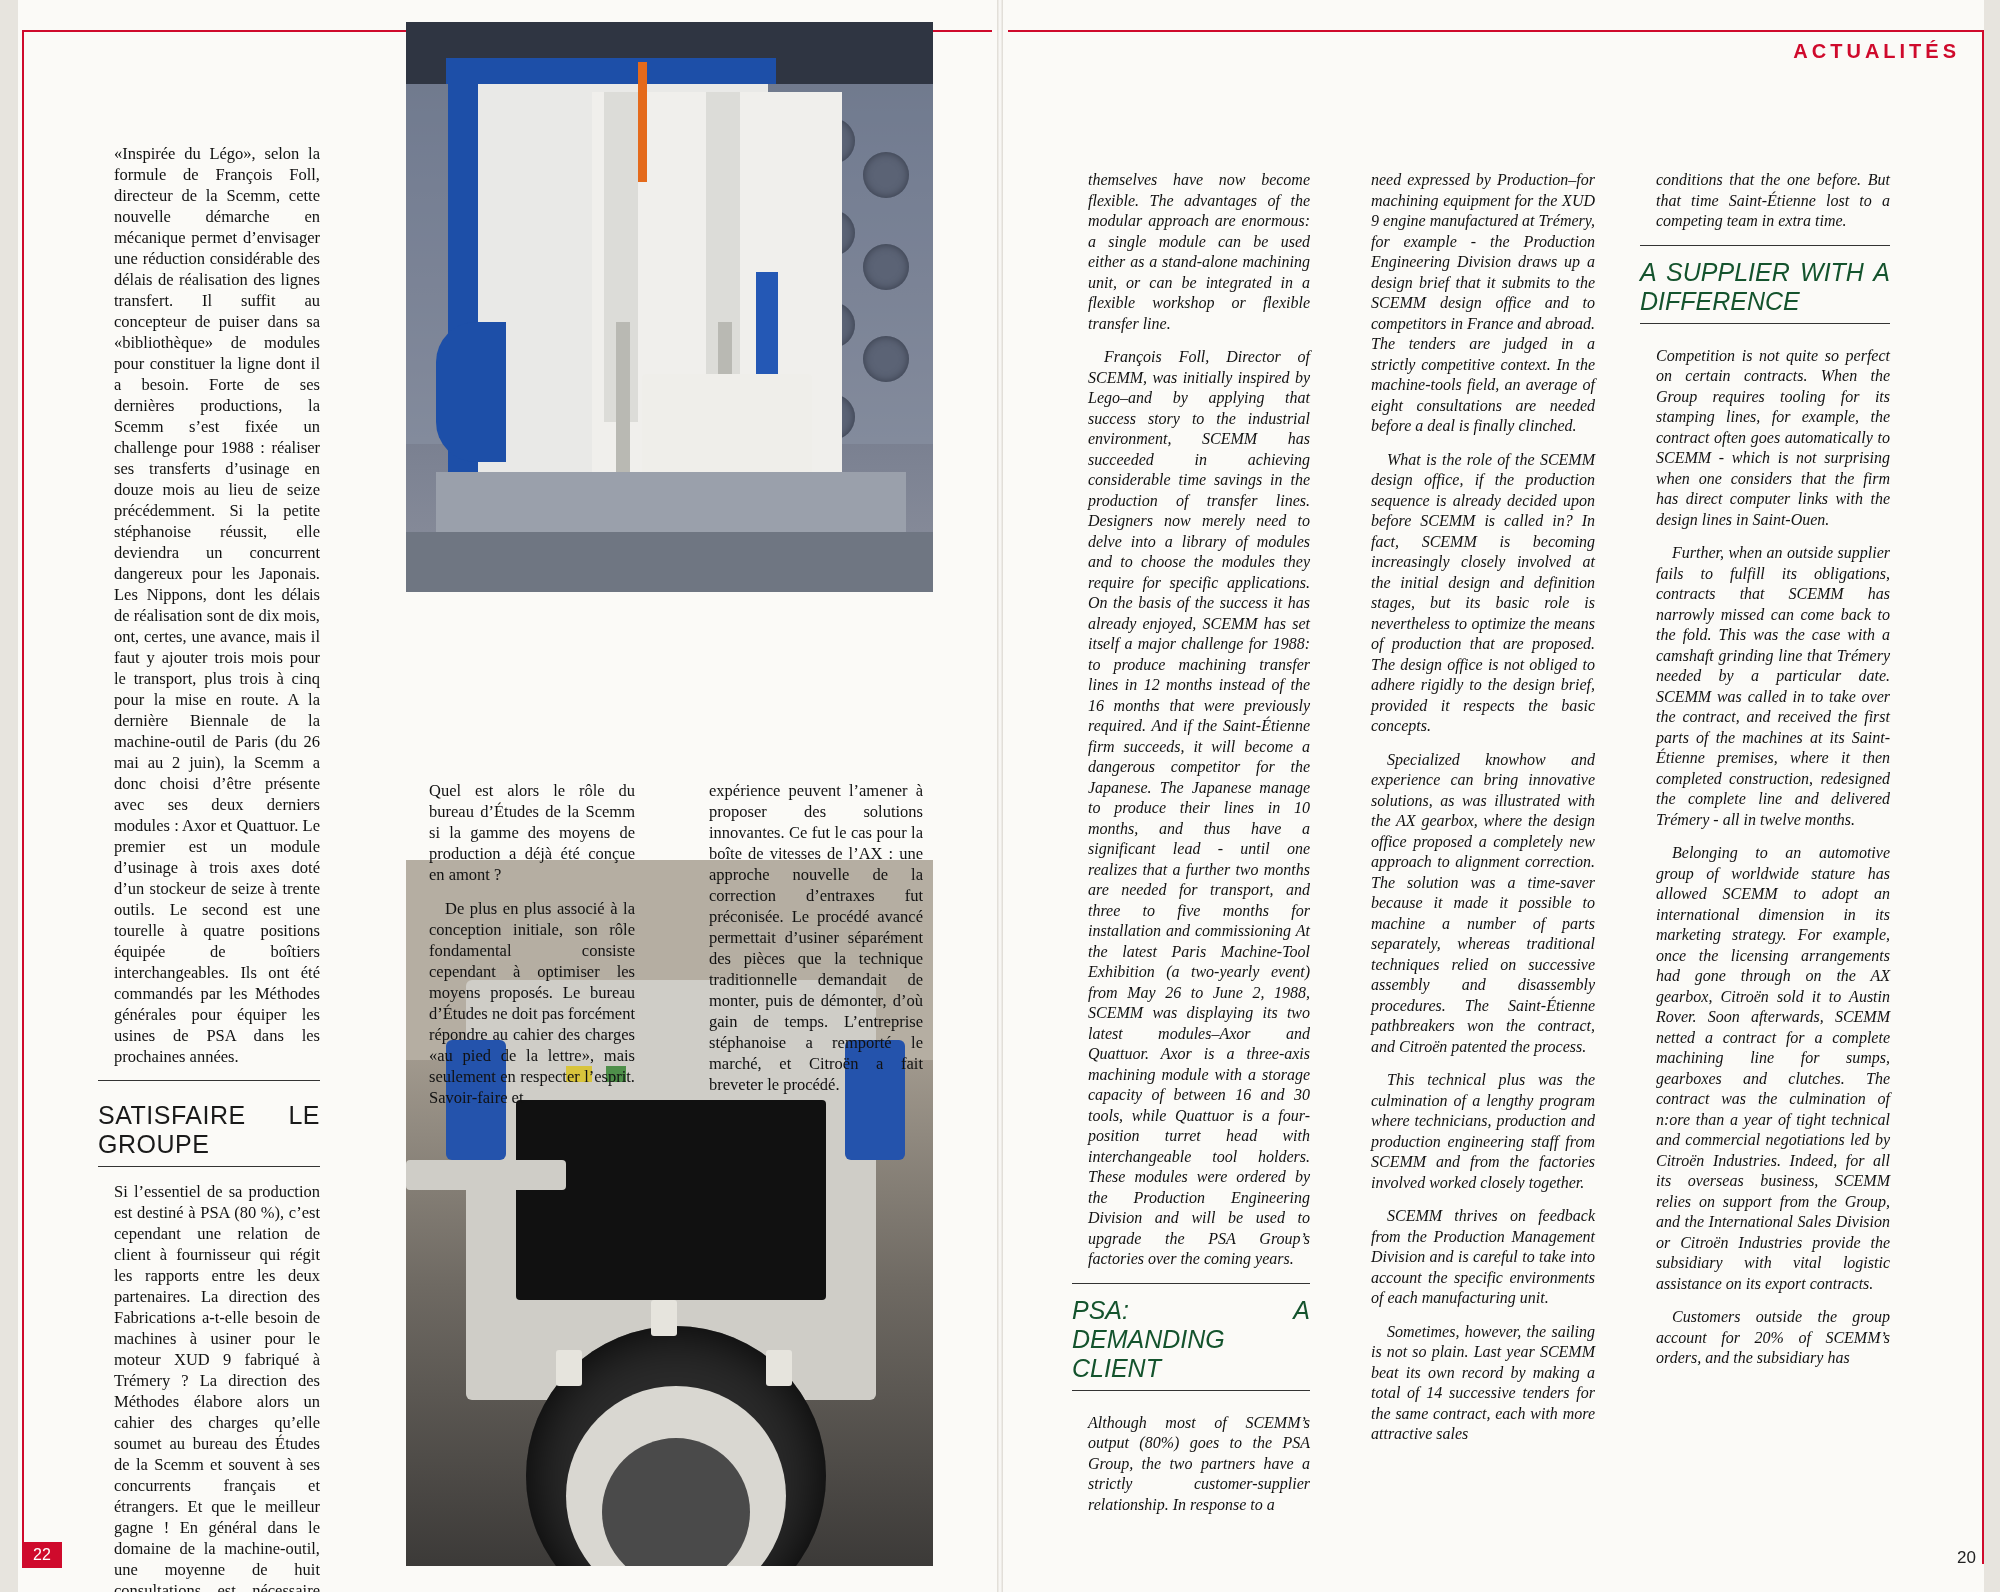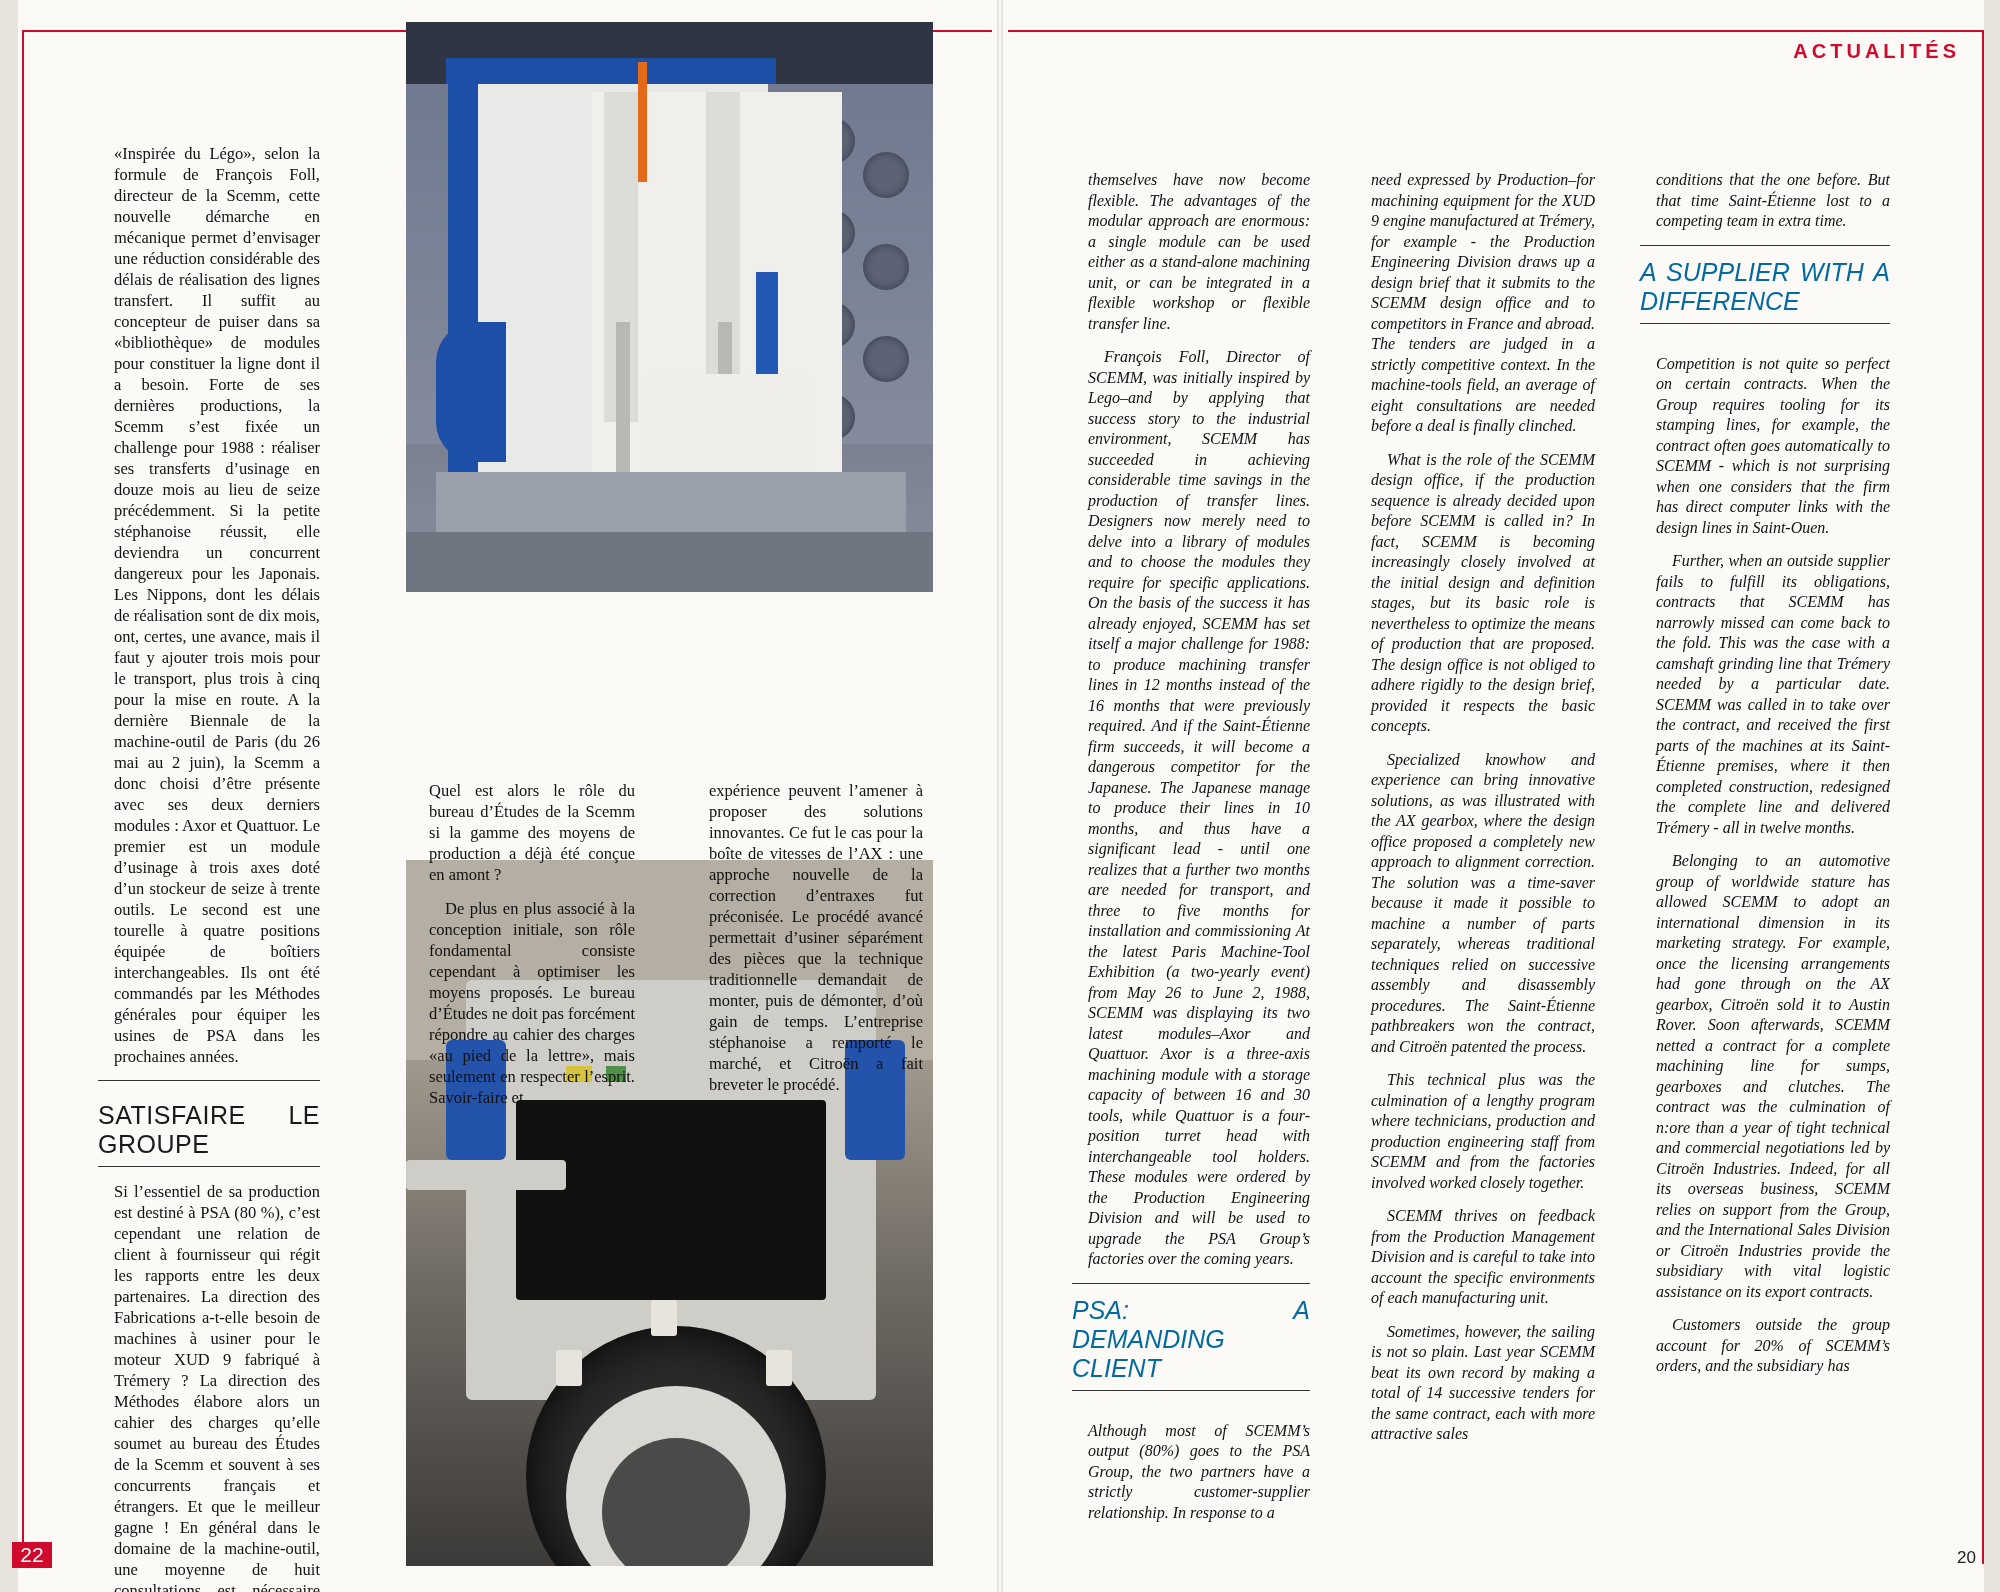--- a/index.html
+++ b/index.html
@@ -18,43 +18,43 @@
   
   .rule-top-left{position:absolute;left:22px;top:30px;width:970px;height:2px;background:#cf0a2c;}
   .rule-top-right{position:absolute;left:1008px;top:30px;width:976px;height:2px;background:#cf0a2c;}
   .rule-side-left{position:absolute;left:22px;top:30px;width:2px;height:1534px;background:#cf0a2c;}
   .rule-side-right{position:absolute;left:1982px;top:30px;width:2px;height:1534px;background:#cf0a2c;}
 
   .kicker{position:absolute;right:40px;top:40px;font-family:"Liberation Sans",sans-serif;font-size:20px;
           letter-spacing:4px;font-weight:bold;color:#cf0a2c;}
 
   
-  .folio-left{position:absolute;left:12px;bottom:24px;width:40px;height:26px;background:#cf0a2c;color:#fff;
-              font-family:"Liberation Sans",sans-serif;font-size:21px;display:flex;align-items:center;justify-content:center;}
+  .folio-left{position:absolute;left:22px;bottom:24px;width:40px;height:26px;background:#cf0a2c;color:#fff;
+              font-family:"Liberation Sans",sans-serif;font-size:16px;display:flex;align-items:center;justify-content:center;}
   .folio-right{position:absolute;right:24px;bottom:24px;font-family:"Liberation Sans",sans-serif;font-size:17px;color:#222;}
 
   
   .col{position:absolute;text-align:justify;color:#111;}
   .col p{margin:0 0 13px 16px;text-indent:16px;}
   .col p.first{text-indent:0;}
 
   .c-fr{font-size:16.5px;line-height:21px;font-family:"Liberation Serif",serif;}
   .c-en{font-size:16px;line-height:20.5px;font-style:italic;font-family:"Liberation Serif",serif;}
 
   
   #col-l1{left:98px;top:143px;width:222px;}
   #col-l2{left:413px;top:780px;width:222px;}
   #col-l3{left:693px;top:780px;width:230px;}
 
   
   .head{font-family:"Liberation Sans",sans-serif;font-style:normal;font-size:25px;line-height:29px;color:#1a1a1a;
         letter-spacing:.5px;padding-bottom:7px;border-bottom:1.5px solid #333;margin-bottom:14px;}
   .head.top-rule{border-top:1.5px solid #333;padding-top:20px;}
-  .head-en{font-family:"Liberation Sans",sans-serif;font-style:italic;font-size:25px;line-height:29px;color:#0369a1;
-        padding-bottom:7px;border-bottom:1.5px solid #333;margin-bottom:30px;}
+  .head-en{font-family:"Liberation Sans",sans-serif;font-style:italic;font-size:25px;line-height:29px;color:#14532d;
+        padding-bottom:7px;border-bottom:1.5px solid #333;margin-bottom:22px;}
   .head-en.top-rule{border-top:1.5px solid #333;padding-top:12px;}
 
   
   #col-r1{left:1072px;top:170px;width:238px;}
   #col-r2{left:1355px;top:170px;width:240px;}
   #col-r3{left:1640px;top:170px;width:250px;}
 
   
   .photo{position:absolute;overflow:hidden;background:#3a4354;}
   #photo-top{left:406px;top:22px;width:527px;height:570px;}

